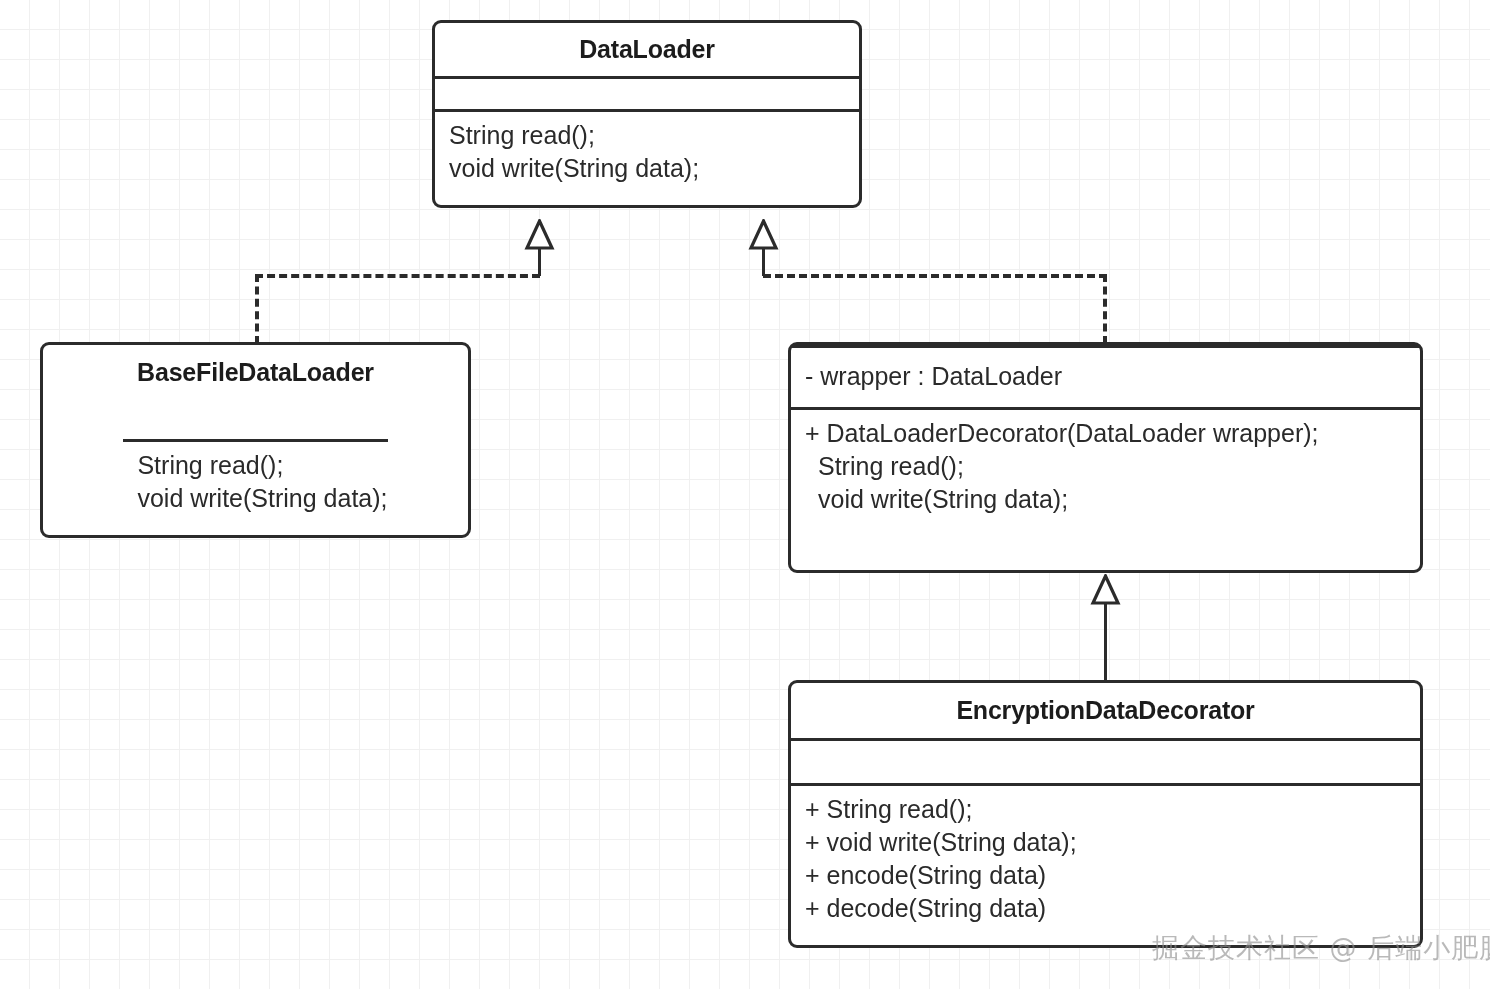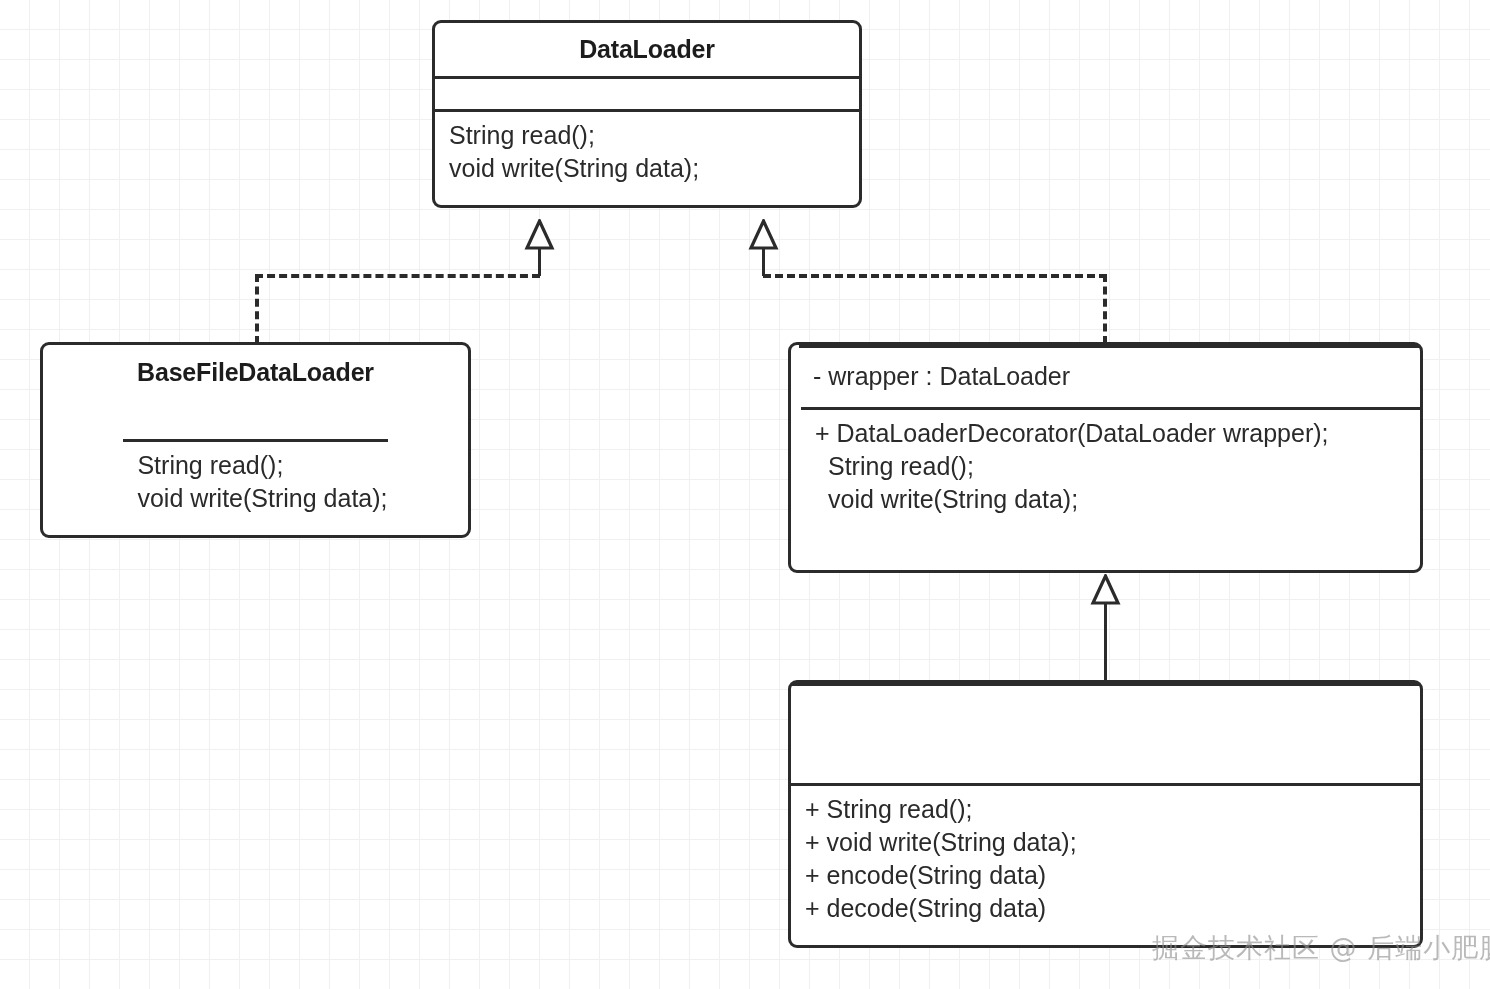--- a/index.html
+++ b/index.html
@@ -122,31 +122,32 @@
   <div class="uml-class" style="left:40px; top:342px; width:431px; height:196px;align-items:center;">
     <div class="compartment class-title" style="height:55px;">BaseFileDataLoader</div>
     <div class="compartment divider-top empty-compartment" style="height:62px;"></div>
     <div class="compartment divider-top member-list" style="flex:1;">
       <div class="member-line">String read();</div>
       <div class="member-line">void write(String data);</div>
     </div>
   </div>
 
   <div class="uml-class" style="left:788px; top:342px; width:635px; height:231px;">
-    <div class="compartment divider-top member-list" style="height:62px; padding-top:12px;margin-left:8px;">
+    <div class="compartment divider-top member-list" style="height:62px; padding-top:12px;">
       <div class="member-line">- wrapper : DataLoader</div>
     </div>
-    <div class="compartment divider-top member-list" style="flex:1;margin-left:10px;">
+    <div class="compartment divider-top member-list" style="flex:1;">
       <div class="member-line">+ DataLoaderDecorator(DataLoader wrapper);</div>
       <div class="member-line indent">String read();</div>
       <div class="member-line indent">void write(String data);</div>
     </div>
   </div>
 
   <div class="uml-class" style="left:788px; top:680px; width:635px; height:268px;">
+    <div class="compartment class-title" style="height:55px;">EncryptionDataDecorator</div>
     <div class="compartment divider-top empty-compartment" style="height:64px;"></div>
     <div class="compartment divider-top member-list" style="flex:1;">
       <div class="member-line">+ String read();</div>
       <div class="member-line">+ void write(String data);</div>
       <div class="member-line">+ encode(String data)</div>
       <div class="member-line">+ decode(String data)</div>
     </div>
   </div>
 
   <div class="connector">

